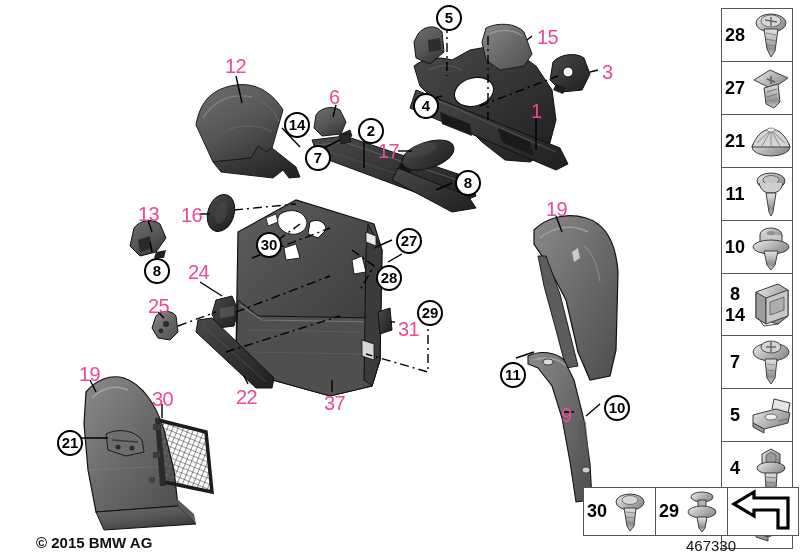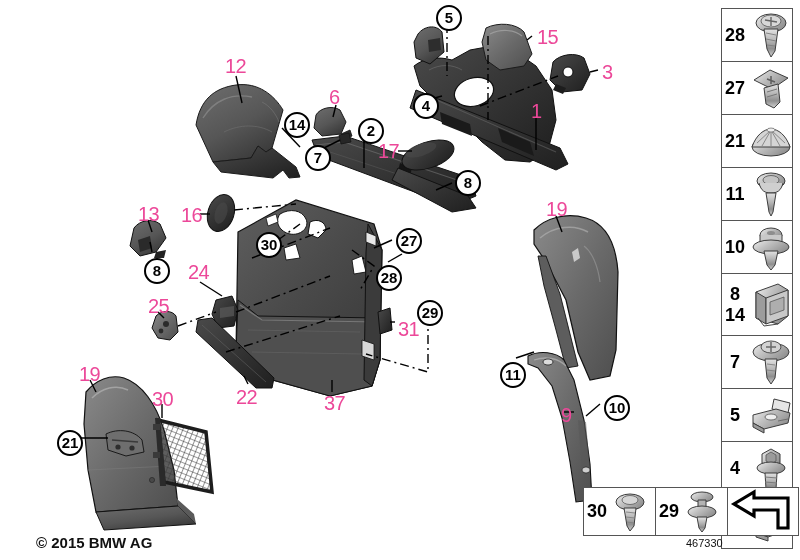--- a/index.html
+++ b/index.html
@@ -28,21 +28,21 @@
 
   
   #botbar{position:absolute;left:583px;top:487px;height:49px;display:flex;
           border:1.5px solid #555;box-sizing:border-box;background:#fff;}
   .bb{position:relative;border-right:1.5px solid #555;display:flex;
       align-items:center;box-sizing:border-box;}
   .bb:last-child{border-right:none;}
   .bb-num{font-weight:bold;font-size:18px;width:26px;text-align:center;flex:0 0 26px;}
   .bb-art{flex:1;height:100%;position:relative;}
 
-  #docid{position:absolute;left:686px;top:537px;font-size:11px;color:#111;}
+  #docid{position:absolute;left:686px;top:537px;font-size:15px;color:#111;}
   #copyright{position:absolute;left:8px;top:534px;font-size:15px;font-weight:bold;color:#111;margin-left:28px;}
 
   svg{display:block;overflow:visible;}
 </style>
 </head>
 <body>
 
 <div id="stage">
 
   <svg width="800" height="560" style="position:absolute;left:0;top:0">

